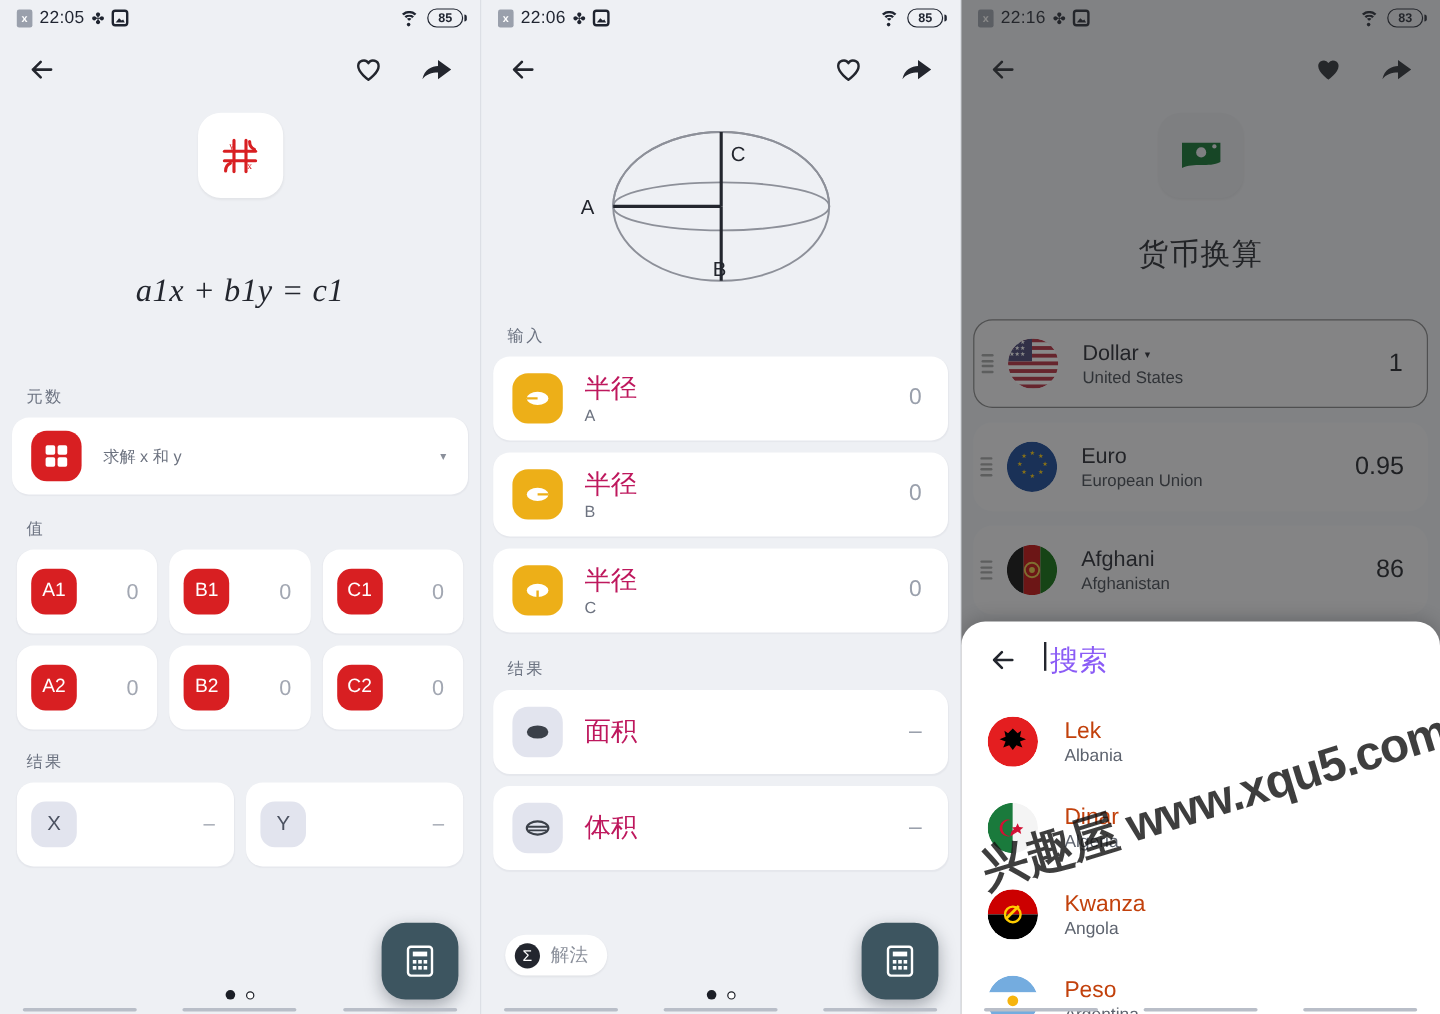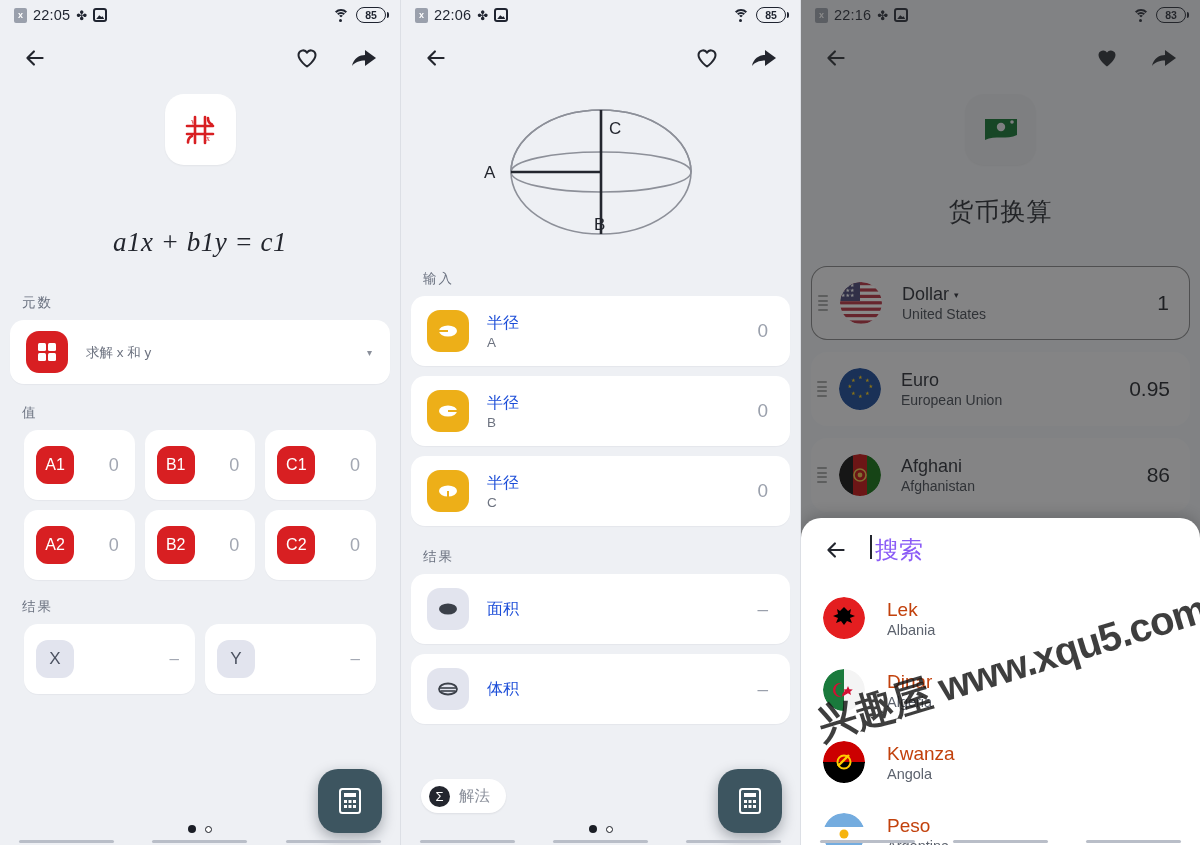--- a/index.html
+++ b/index.html
@@ -98,27 +98,27 @@
     box-shadow: 0 1px 1px rgba(20,24,40,.04);
   }
   .card-lead {
     width: 42px; height: 42px; border-radius: 13px; margin-left: 16px;
     display: flex; align-items: center; justify-content: center; flex: none;
   }
   .lead-red { background: #d81f22; }
   .lead-amber { background: #edaf18; }
   .lead-grey { background: #e2e4ee; }
   .card-text { flex: 1; padding-left: 18px; min-width: 0; }
-  .card-title { font-size: 16px; color: #1d4ed8; line-height: 1.25; }
+  .card-title { font-size: 22px; color: #be185d; line-height: 1.25; }
   .card-sub { font-size: 13.5px; color: #6d7380; margin-top: 2px; }
   .card-value { font-size: 19px; color: #9aa0ac; padding-right: 22px; }
   .card-caret { color: #8a8f9a; font-size: 10px; padding-right: 18px; }
 
   
-  .grid3 { display: flex; gap: 10px; padding: 0 24px; align-items: flex-end; }
+  .grid3 { display: flex; gap: 10px; padding: 0 14px; align-items: flex-end; }
   .gcard {
     flex: 1; background: #fff; border-radius: 14px; height: 70px;
     display: flex; align-items: center; box-shadow: 0 1px 1px rgba(20,24,40,.04);
   }
   .chip {
     width: 38px; height: 38px; border-radius: 12px; background: #d81f22;
     color: #fff; font-size: 16px; display: flex; align-items: center;
     justify-content: center; margin-left: 12px; flex: none;
   }
   .gval { flex: 1; text-align: right; font-size: 18px; color: #a2a7b2; padding-right: 16px; }
@@ -266,21 +266,21 @@
           <text x="11" y="14" font-size="8" fill="#d81f22" font-family="Liberation Serif, serif">y</text>
           <text x="26" y="31" font-size="8" fill="#d81f22" font-family="Liberation Serif, serif">x</text>
         </svg>
       </div>
     </div>
 
     <div class="equations">
       <div class="eq">a1x + b1y = c1</div>
     </div>
 
-    <div style="margin-top:36px">
+    <div style="margin-top:64px">
       <div class="sec-label">元数</div>
       <div class="card" style="min-height:64px">
         <div class="card-lead lead-red">
           <svg width="22" height="22" viewBox="0 0 22 22" fill="#fff">
             <rect x="2" y="2" width="8" height="8" rx="1.5"></rect>
               <rect x="12" y="2" width="8" height="8" rx="1.5"></rect>
             <rect x="2" y="12" width="8" height="8" rx="1.5"></rect>
               <rect x="12" y="12" width="8" height="8" rx="1.5"></rect>
           </svg>
         </div>

